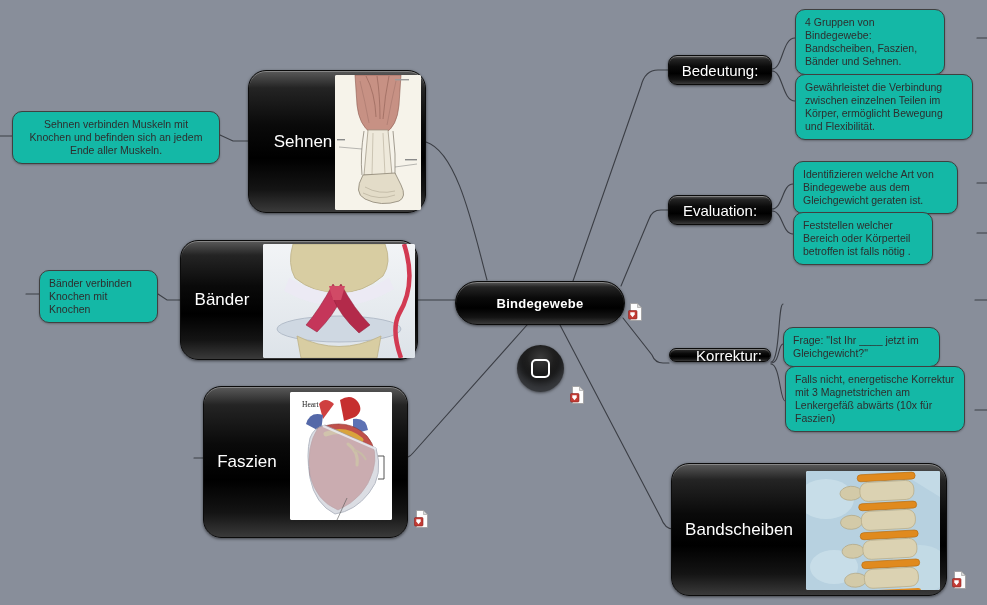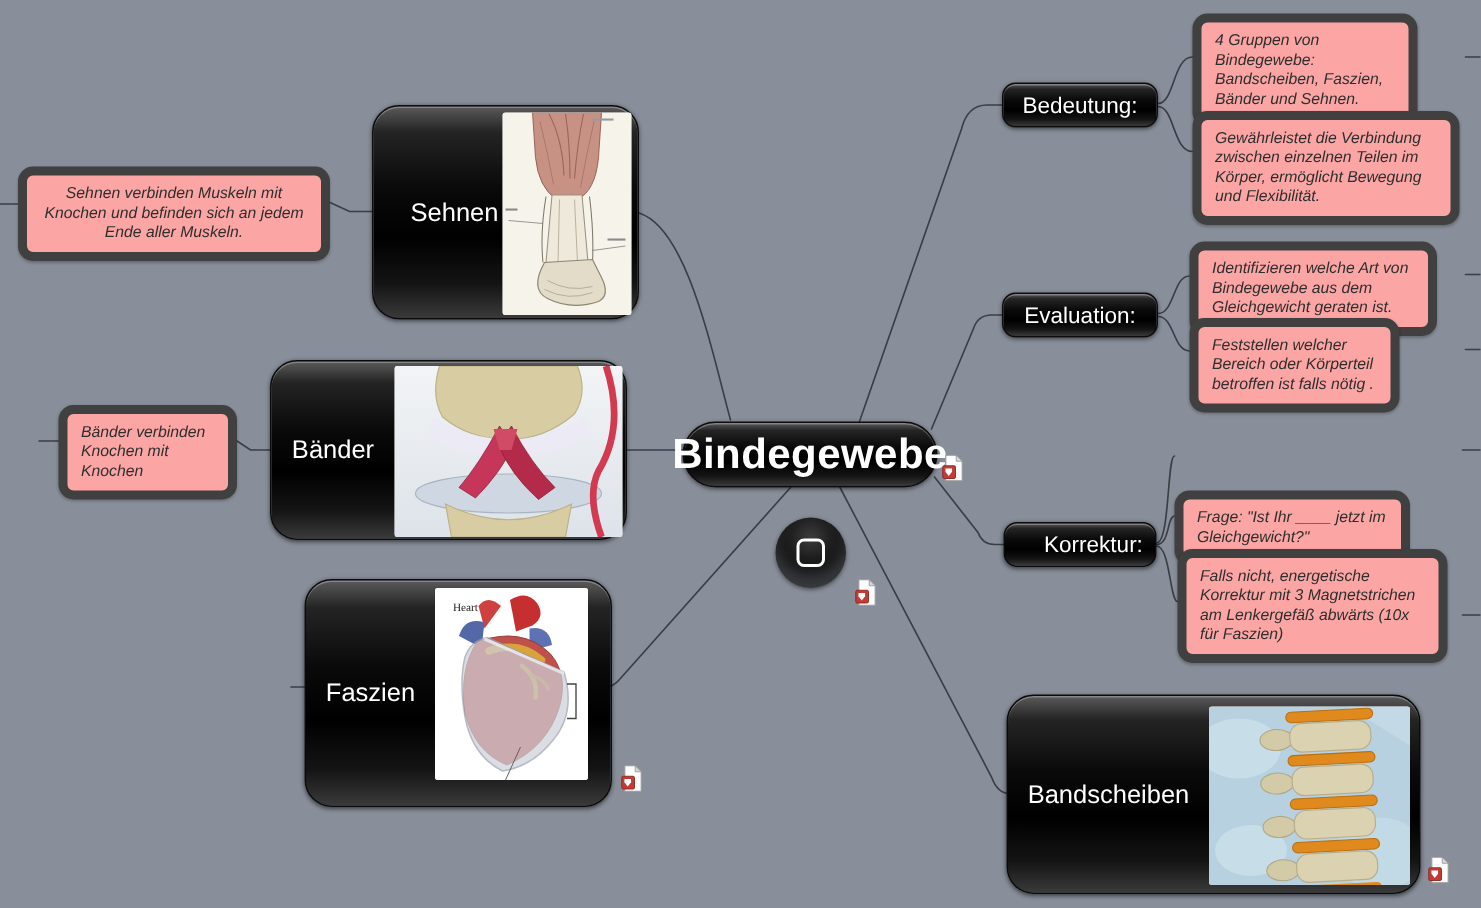--- a/index.html
+++ b/index.html
@@ -14,32 +14,32 @@
   svg.links path{stroke:#3B3E45;stroke-width:1.1;fill:none;stroke-linecap:round;}
 
   .node{
     position:absolute;z-index:3;
     background:linear-gradient(180deg,#5a5a5a 0%,#242424 12%,#0a0a0a 38%,#000 62%,#141414 84%,#3a3a3a 100%);
     border:1px solid #0b0b0b;border-radius:18px;
     box-shadow:0 1px 3px rgba(0,0,0,.55), inset 0 1px 0 rgba(255,255,255,.28);
     color:#fff;display:flex;align-items:center;justify-content:center;
     box-sizing:border-box;
   }
-  .node-central{font-size:28px;font-weight:bold;border-radius:22px;letter-spacing:.3px;}
+  .node-central{font-size:13px;font-weight:bold;border-radius:22px;letter-spacing:.3px;}
   .node-small{font-size:15px;border-radius:9px;justify-content:center;}
   .node-big{justify-content:flex-start;}
   .node-big .big-label{flex:0 0 auto;text-align:center;font-size:17px;}
   .img-wrap{position:absolute;overflow:hidden;border-radius:2px;background:#fff;}
 
   .note{
     position:absolute;z-index:3;
-    background:#fca5a5;border:6px solid #404040;border-radius:10px;
+    background:#14b8a6;border:1px solid #404040;border-radius:10px;
     box-shadow:0 1px 2px rgba(0,0,0,.25);
     font-size:10.5px;line-height:1.24;color:#2E2E2E;
-    padding:6px 9px;box-sizing:border-box;font-style:italic;
+    padding:6px 9px;box-sizing:border-box;
   }
 
   .pdf-icon{position:absolute;z-index:4;width:14px;height:18px;}
 
   .media-circle{
     position:absolute;z-index:3;width:47px;height:47px;border-radius:50%;
     background:radial-gradient(circle at 50% 28%,#3c3c3c 0%,#0c0c0c 55%,#000 75%);
     box-shadow:inset 0 -9px 10px rgba(150,155,165,.38), 0 1px 3px rgba(0,0,0,.5);
     display:flex;align-items:center;justify-content:center;
   }
@@ -180,21 +180,21 @@
       </svg>
     </div>
   </div>
 
   <div class="node node-small" style="left:668px;top:55px;width:104px;height:30px;">
     <span>Bedeutung:</span>
   </div>
   <div class="node node-small" style="left:668px;top:195px;width:104px;height:30px;">
     <span>Evaluation:</span>
   </div>
-  <div class="node node-small" style="left:669px;top:348px;width:102px;height:30px;padding-left:18px;">
+  <div class="node node-small" style="left:669px;top:348px;width:102px;height:14px;padding-left:18px;">
     <span>Korrektur:</span>
   </div>
 
   <div class="note" style="left:12px;top:111px;width:208px;text-align:center;">Sehnen verbinden Muskeln mit Knochen und befinden sich an jedem Ende aller Muskeln.</div>
   <div class="note" style="left:39px;top:270px;width:119px;">Bänder verbinden Knochen mit Knochen</div>
   <div class="note" style="left:795px;top:9px;width:150px;">4 Gruppen von Bindegewebe: Bandscheiben, Faszien, Bänder und Sehnen.</div>
   <div class="note" style="left:795px;top:74px;width:178px;">Gewährleistet die Verbindung zwischen einzelnen Teilen im Körper, ermöglicht Bewegung und Flexibilität.</div>
   <div class="note" style="left:793px;top:161px;width:165px;">Identifizieren welche Art von Bindegewebe aus dem Gleichgewicht geraten ist.</div>
   <div class="note" style="left:793px;top:212px;width:140px;">Feststellen welcher Bereich oder Körperteil betroffen ist falls nötig .</div>
   <div class="note" style="left:783px;top:327px;width:157px;">Frage: "Ist Ihr ____ jetzt im Gleichgewicht?"</div>

